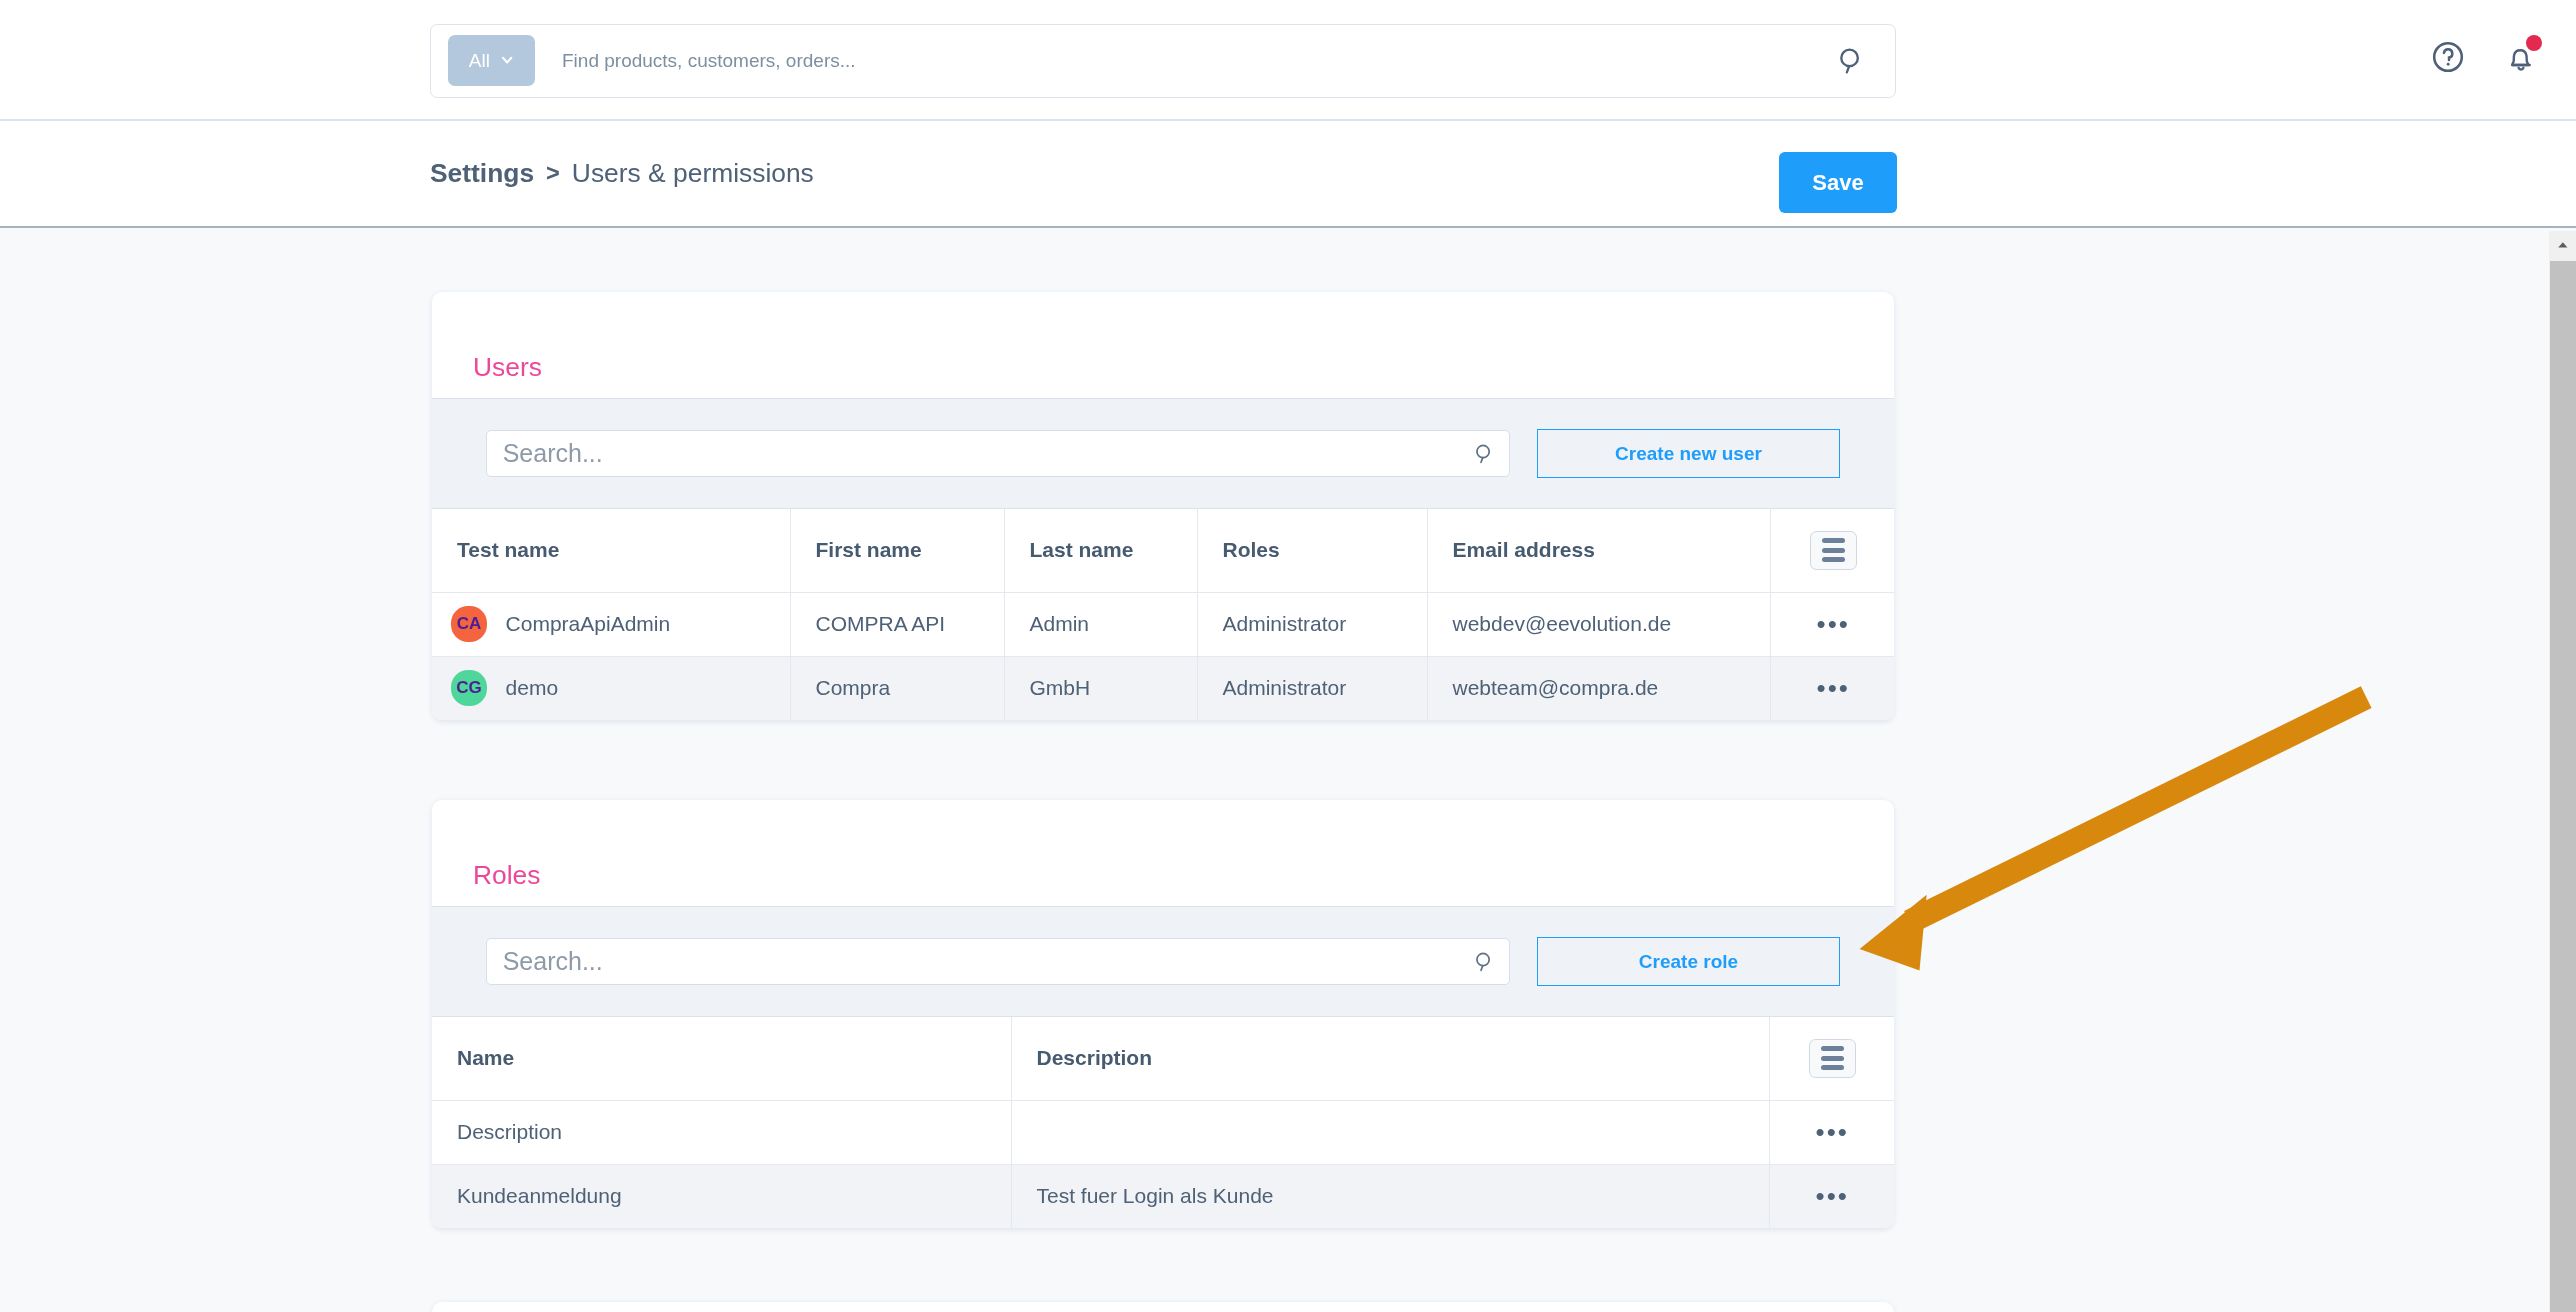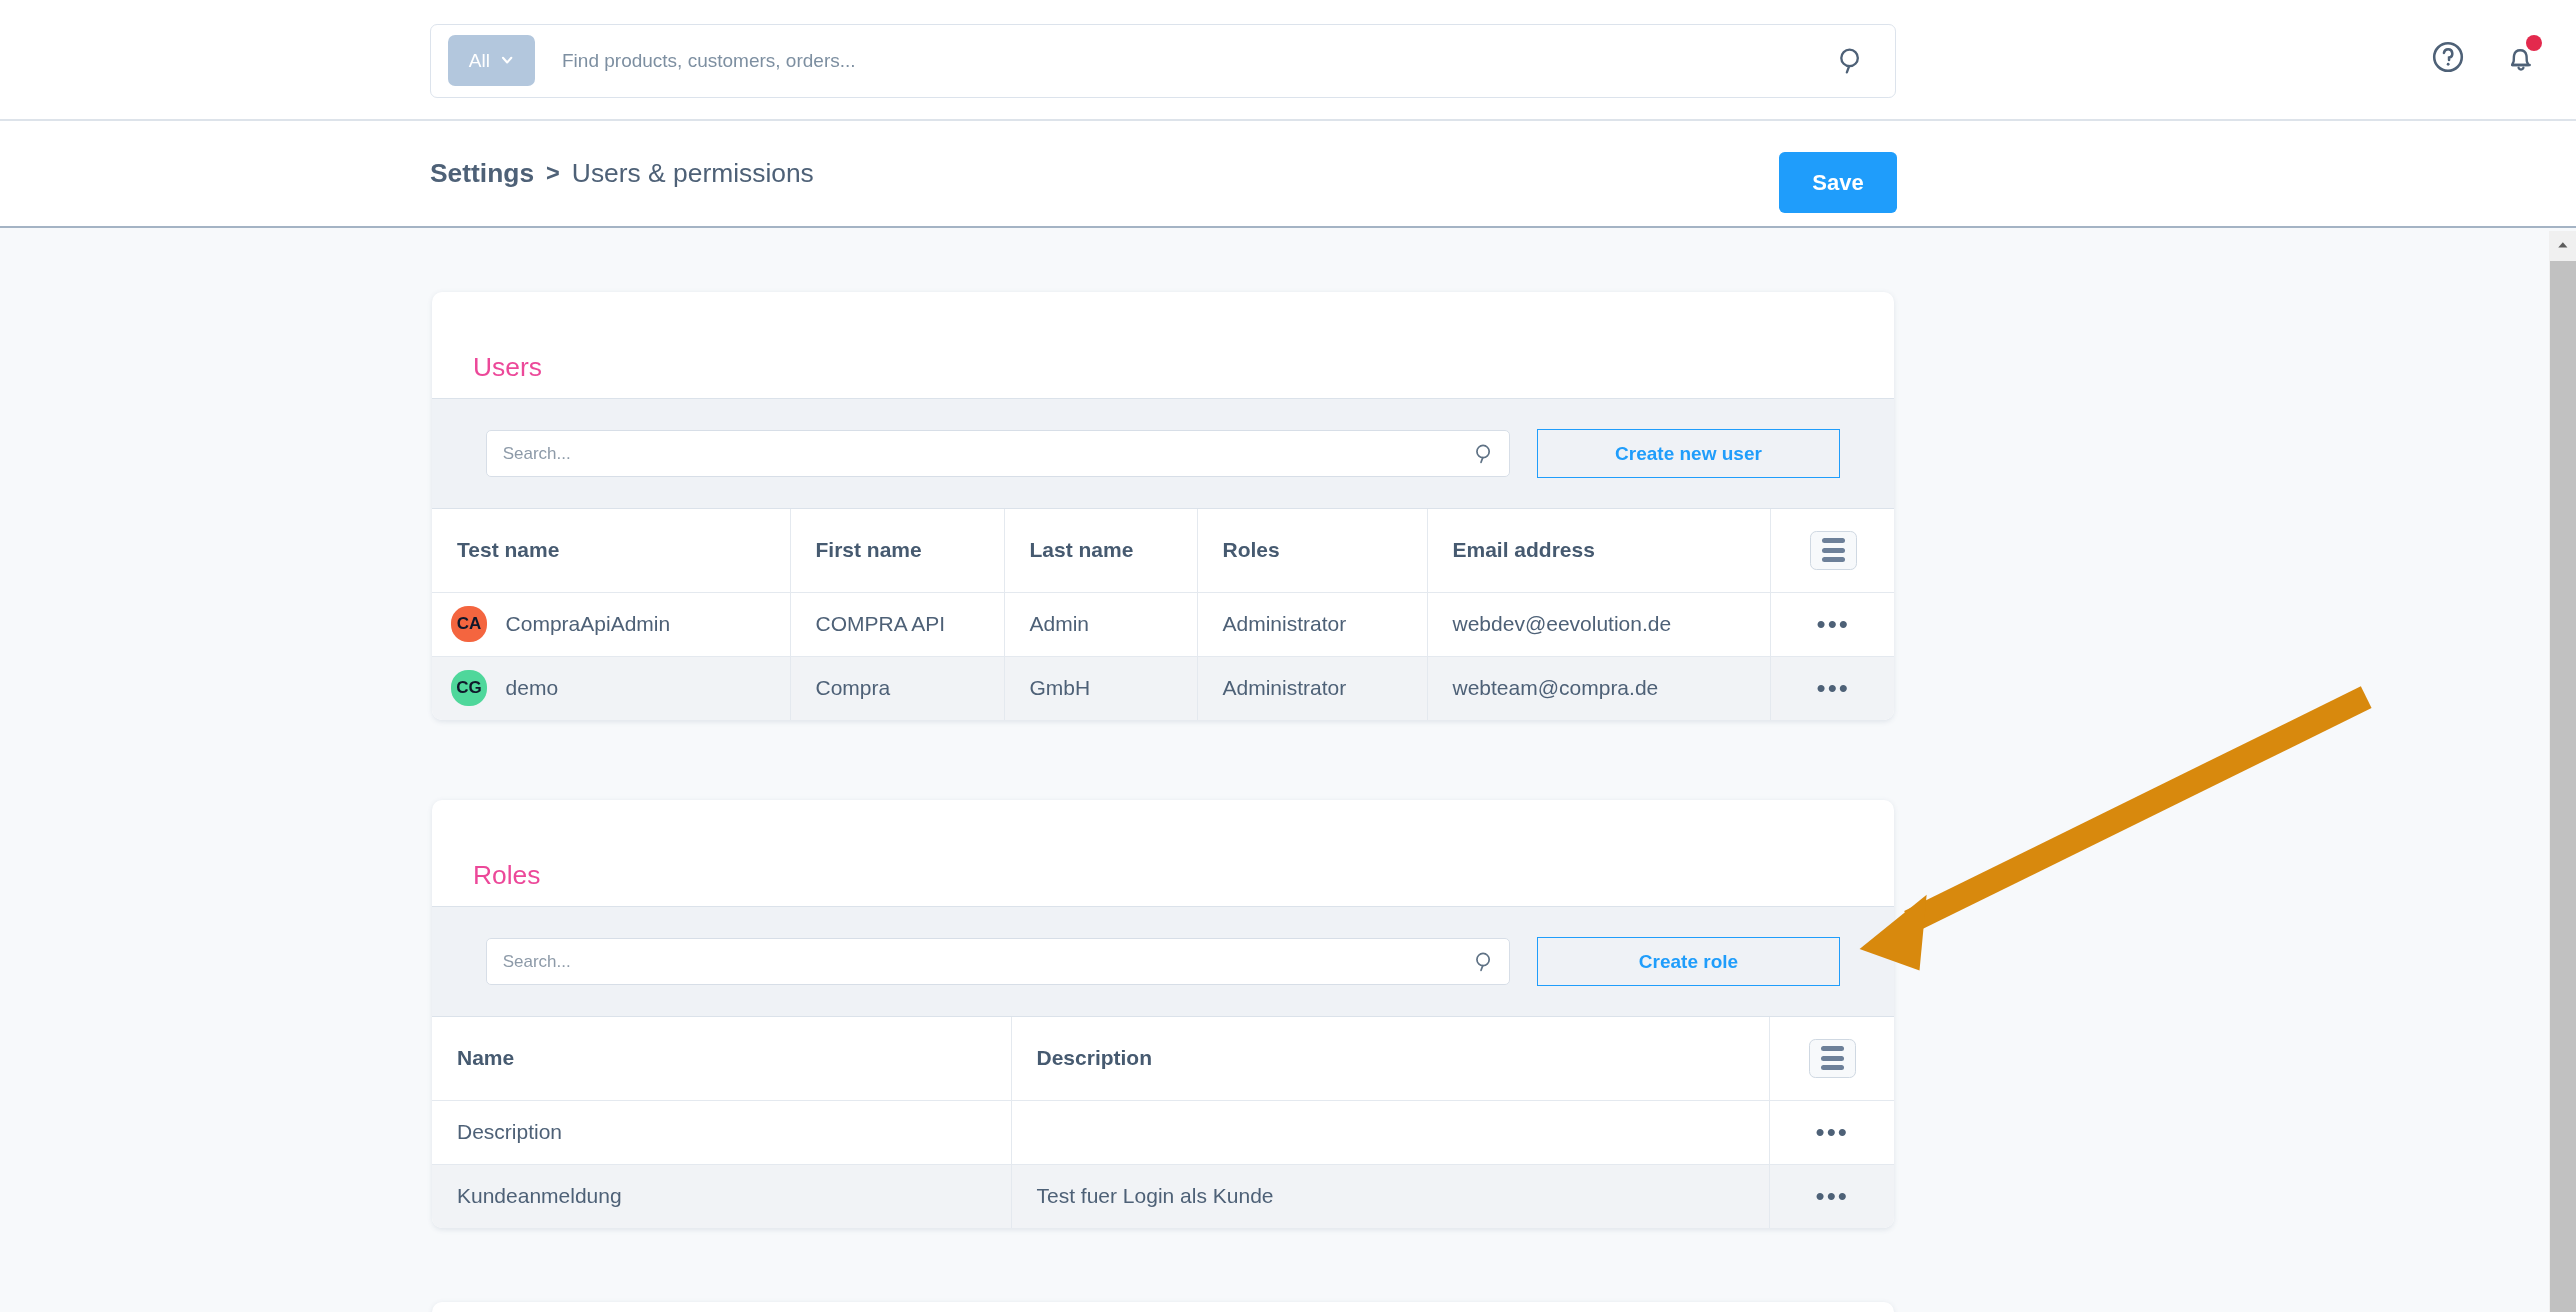--- a/index.html
+++ b/index.html
@@ -92,21 +92,21 @@
     border-top: 1.4px solid #dbe2ea; border-bottom: 1.4px solid #dbe2ea;
     display: flex; align-items: center; padding: 0 54px 0 54px;
   }
   .tb-search {
     width: 1024px; height: 47px;
     background: #ffffff; border: 1.4px solid #d7dee7; border-radius: 5px;
     display: flex; align-items: center; padding: 0 13px 0 15.7px;
   }
   .tb-search input {
     flex: 1; border: none; outline: none; background: transparent;
-    font-family: "Liberation Sans", sans-serif; font-size: 17px; color: #5f7285;
+    font-family: "Liberation Sans", sans-serif; font-size: 25px; color: #5f7285;
   }
   .tb-search input::placeholder { color: #8d9aa8; }
   .tb-search .mag { width: 23px; height: 23px; cursor: pointer; }
   .tb-btn {
     margin-left: 27px;
     width: 303px; height: 49px;
     background: #eff2f6; border: 1.4px solid #1f9dfb; border-radius: 0;
     color: #1f9dfb; font-size: 19px; font-weight: bold;
     font-family: "Liberation Sans", sans-serif;
     cursor: pointer;
@@ -135,21 +135,21 @@
   .dots { font-size: 26px; color: #4e6177; letter-spacing: 2.1px; cursor: pointer; line-height: 1; }
 
   .cellpad0 { padding-left: 0 !important; }
   .actcell { text-align: center !important; padding-left: 0 !important; }
   .actcell-inner { display: flex; align-items: center; justify-content: center; }
 
   .usercell { display: flex; align-items: center; gap: 18.6px; padding-left: 19px; }
   .avatar {
     width: 36px; height: 36px; border-radius: 17px;
     display: flex; align-items: center; justify-content: center;
-    color: #0f172a; font-size: 17px; font-weight: bold; flex: 0 0 auto;
+    color: #4c1d95; font-size: 17px; font-weight: bold; flex: 0 0 auto;
   }
 
   
   .arrow { position: absolute; left: 0; top: 0; width: 2576px; height: 1313px; pointer-events: none; }
 
   
   .sbar { position: absolute; right: 0; top: 231px; width: 27px; height: 1082px; background: #f0f0f0; }
   .sb-up {
     position: absolute; top: 0; left: 0; width: 27px; height: 28.5px;
     display: flex; align-items: center; justify-content: center; cursor: pointer;

